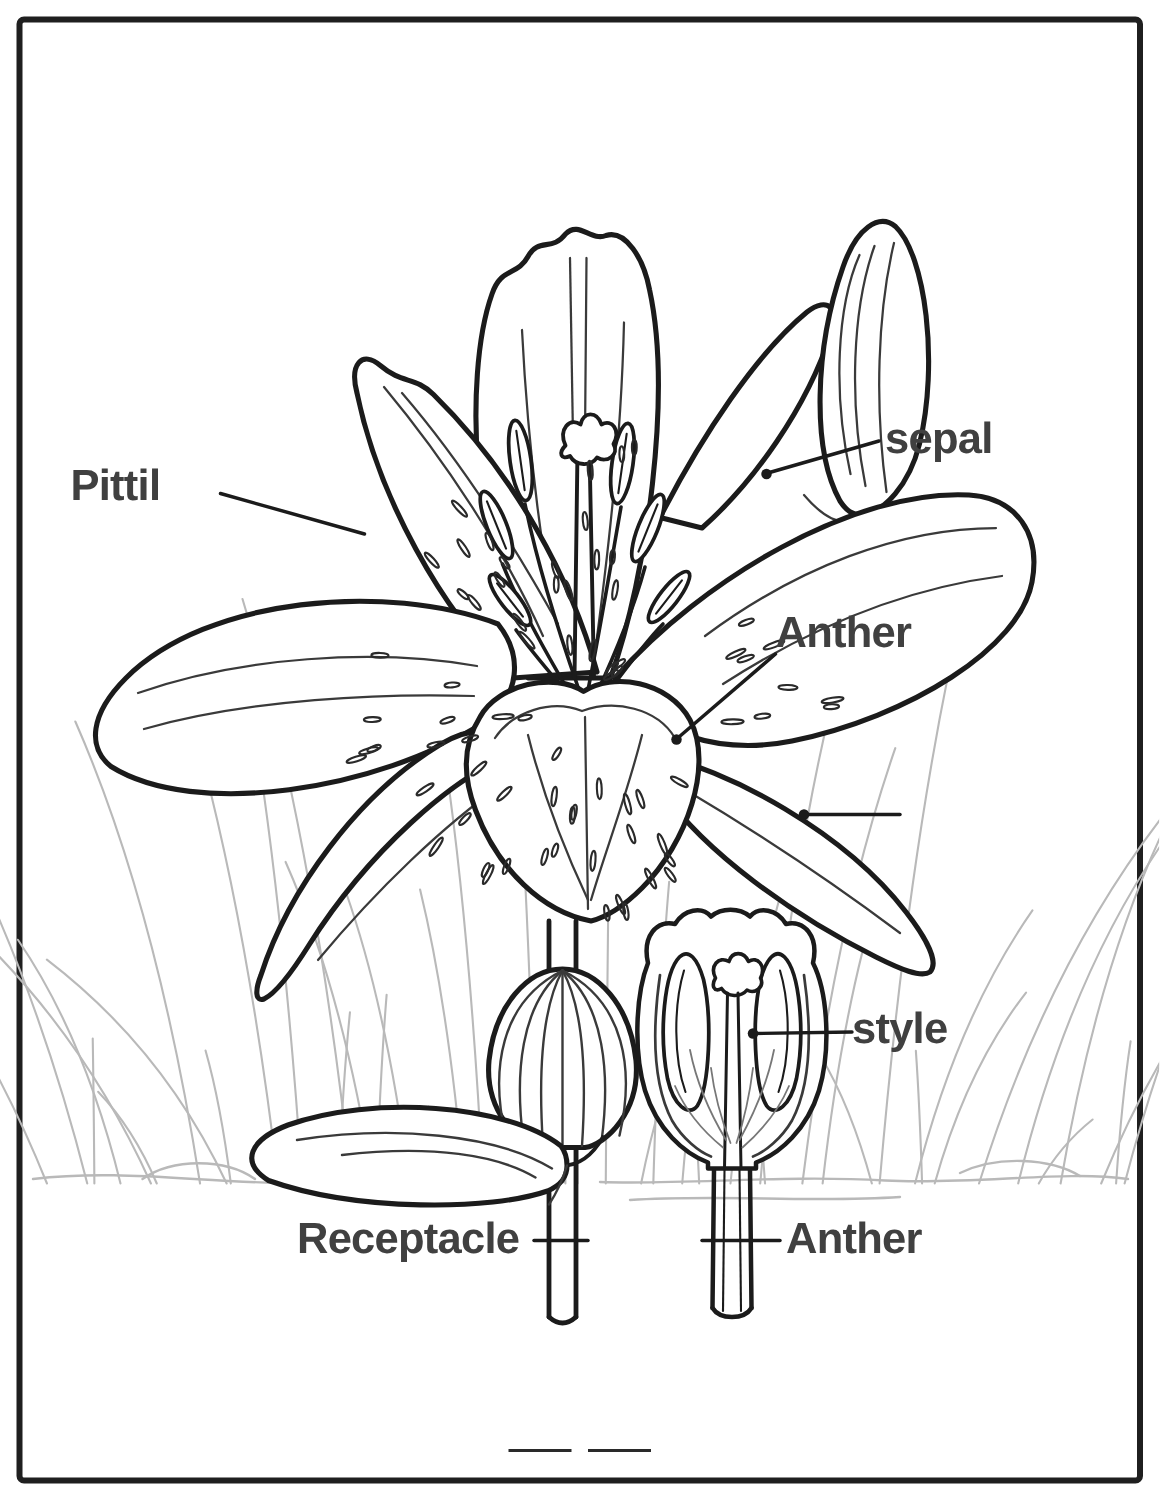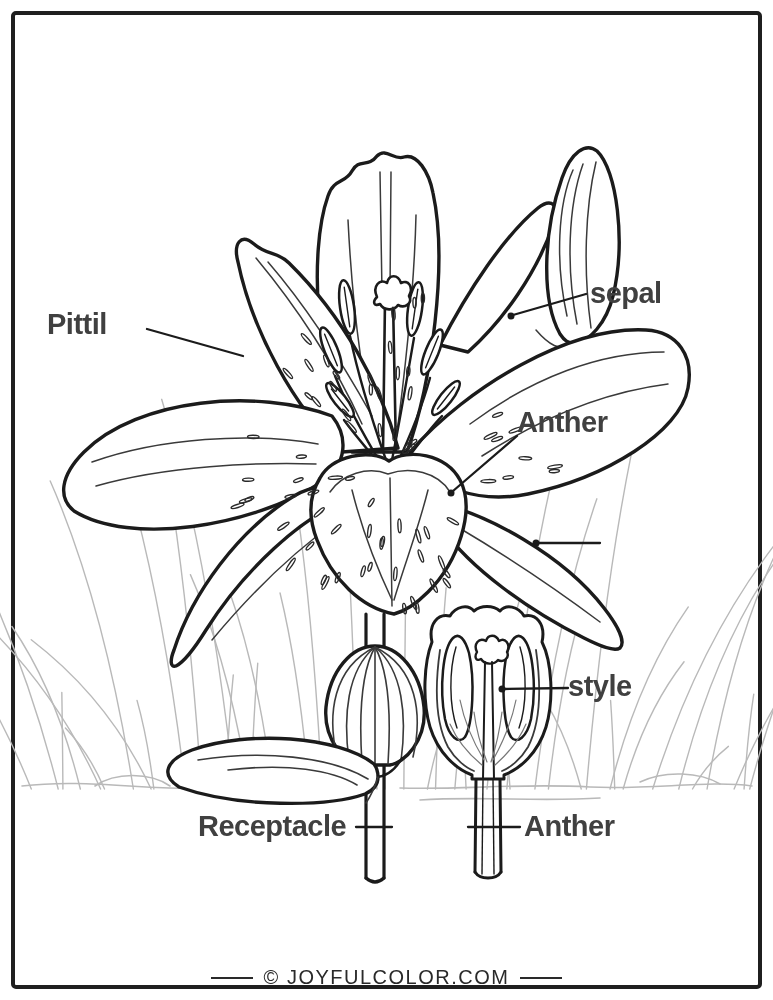--- a/index.html
+++ b/index.html
@@ -335,16 +335,15 @@
 
   <div class="lbl" style="left:47px;top:307px">Pittil</div>
   <div class="lbl" style="left:590px;top:276px">sepal</div>
   <div class="lbl" style="left:517px;top:405px">Anther</div>
   <div class="lbl" style="left:568px;top:669px">style</div>
   <div class="lbl" style="left:198px;top:809px">Receptacle</div>
   <div class="lbl" style="left:524px;top:809px">Anther</div>
 
   <div class="footer">
     <span class="rule"></span>
-    <span>© JOYFULCOLOR.COM</span>
     <span class="rule"></span>
   </div>
 </div>
 
 </body></html>

